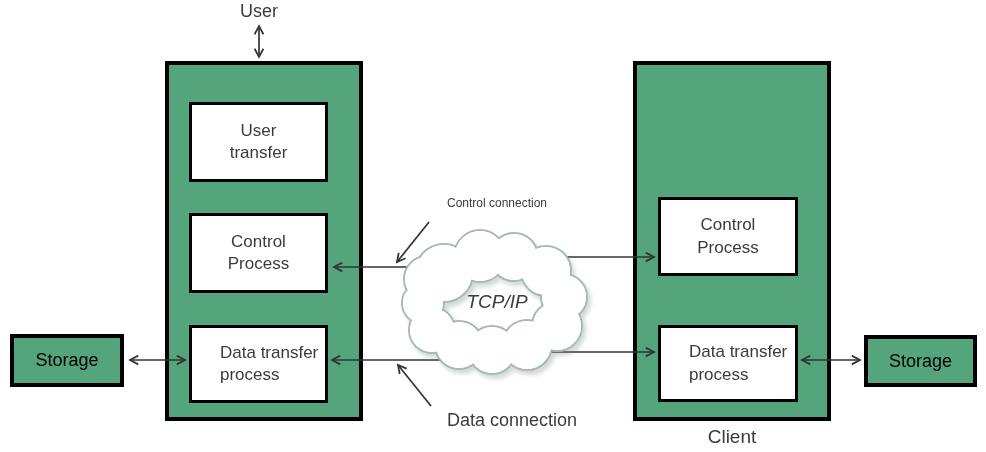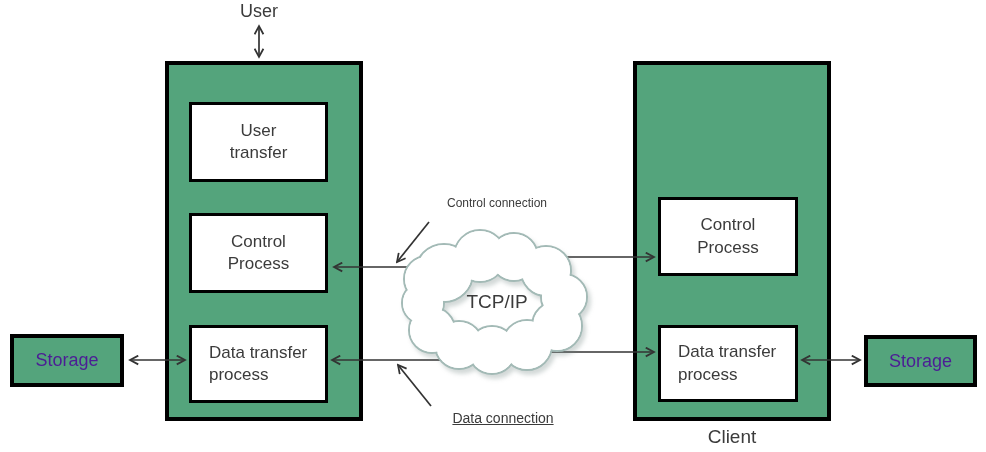--- a/index.html
+++ b/index.html
@@ -17,35 +17,35 @@
     position:relative;width:986px;height:452px;background:var(--bg);overflow:hidden;
   }
   .green-box{
     position:absolute;background:var(--node-fill);border:4px solid var(--node-border);
   }
   .white-box{
     position:absolute;background:#fff;border:3px solid var(--node-border);
     display:flex;flex-direction:column;justify-content:center;align-items:center;
     font-size:17px;line-height:1.32;color:var(--text);
   }
-  .white-box.align-left{align-items:flex-start;padding-left:17px;}
+  .white-box.align-left{align-items:flex-start;padding-left:28px;}
   .storage-box{
     position:absolute;background:var(--node-fill);border:4px solid var(--node-border);
     display:flex;justify-content:center;align-items:center;
-    font-size:18px;color:#4c1d95;
+    font-size:18px;color:#000000;
   }
   .float-label{
     position:absolute;text-align:center;color:var(--text);white-space:nowrap;
   }
   .lbl-user{left:199px;top:1px;width:120px;font-size:18px;}
   .lbl-client{left:165px;top:426px;width:198px;font-size:19px;}
   .lbl-server{left:633px;top:426px;width:198px;font-size:19px;}
-  .lbl-tcpip{left:447px;top:291px;width:100px;font-size:19px;}
+  .lbl-tcpip{left:447px;top:291px;width:100px;font-size:19px;font-style:italic;}
   .lbl-ctlconn{left:397px;top:196px;width:200px;font-size:12px;}
-  .lbl-dataconn{left:403px;top:410px;width:200px;font-size:14px;text-decoration:underline;}
+  .lbl-dataconn{left:412px;top:410px;width:200px;font-size:18px;}
   svg.overlay{
     position:absolute;left:0;top:0;width:986px;height:452px;pointer-events:none;
   }
   svg .conn{stroke:var(--line);stroke-width:1.7;fill:none;}
   svg .marker-path{stroke:var(--line);stroke-width:1.6;fill:none;}
   svg .cloud-stroke{stroke:var(--cloud-stroke);stroke-width:2;fill:#ffffff;}
   svg .cloud-fill{fill:#ffffff;stroke:none;}
   .cloud-group{filter:drop-shadow(3px 4px 2px rgba(110,130,125,0.30));}
 </style>
 </head>

